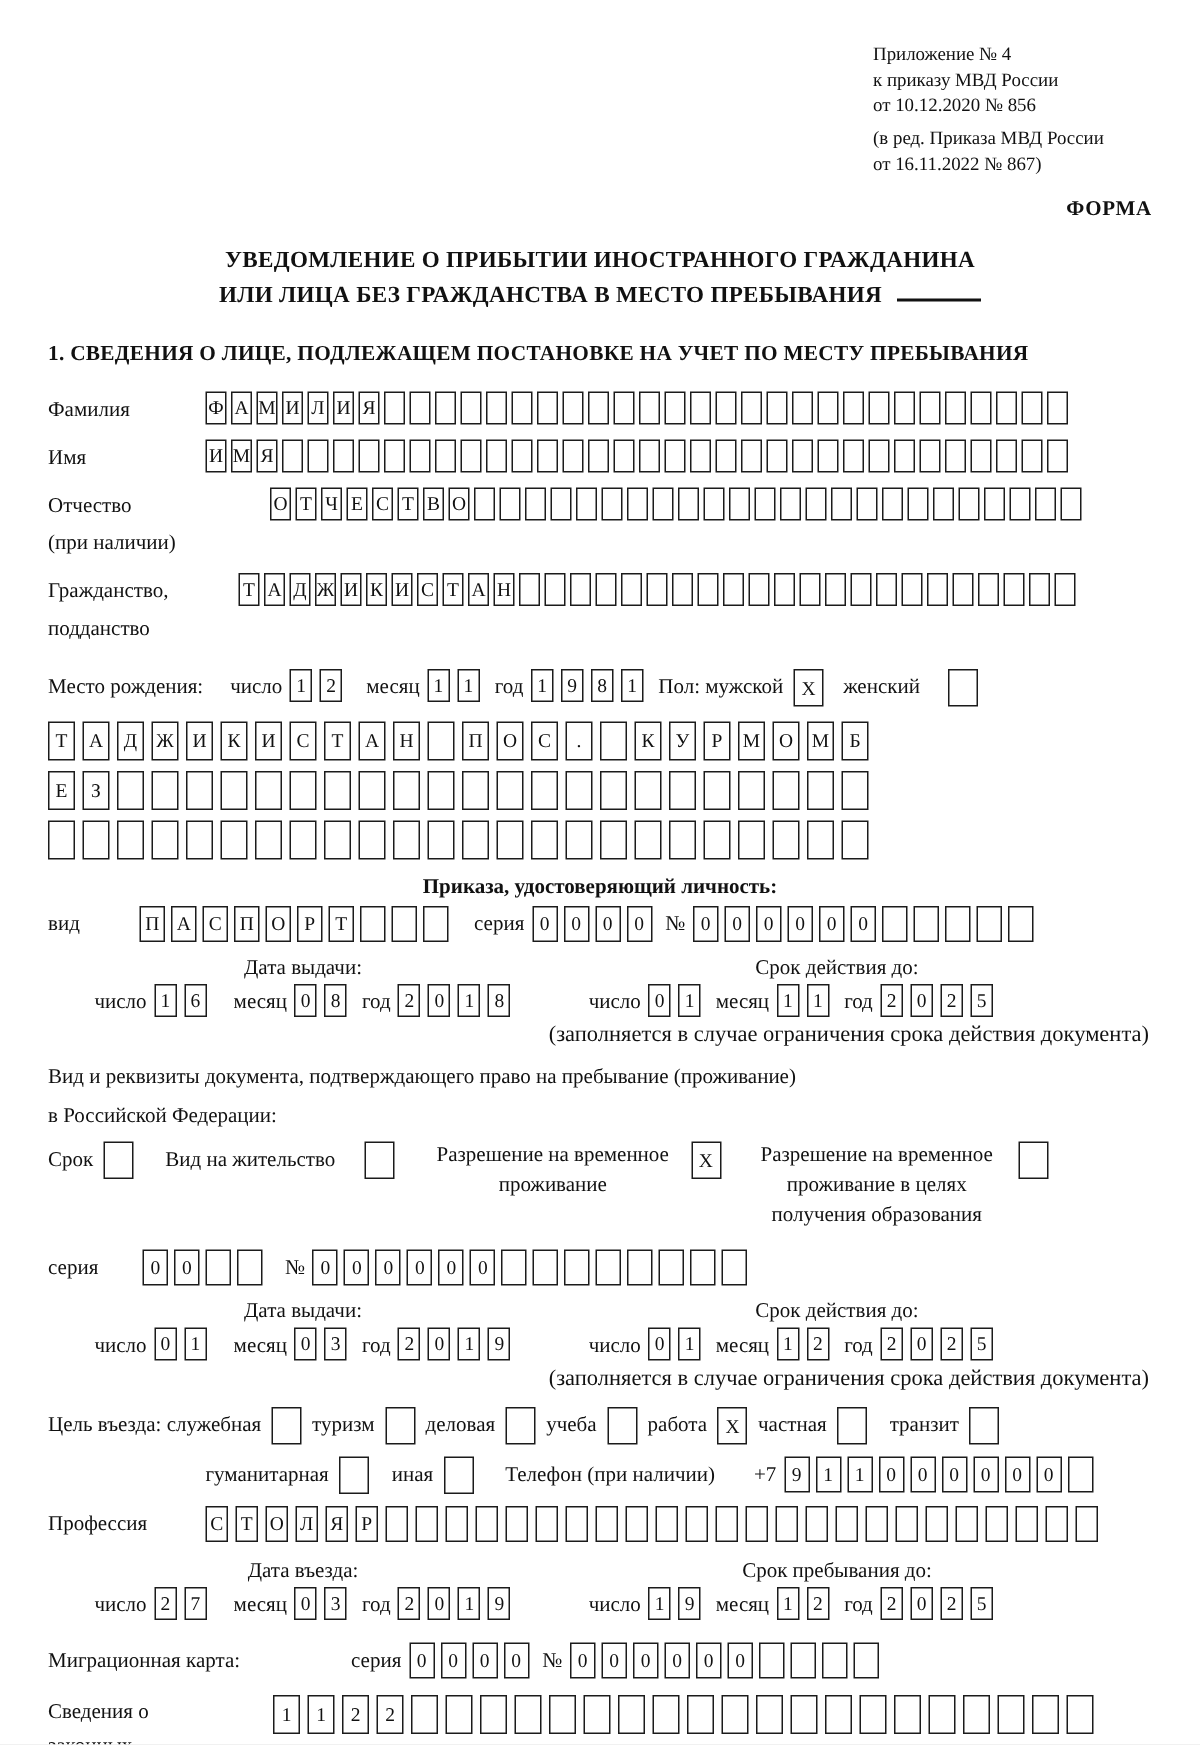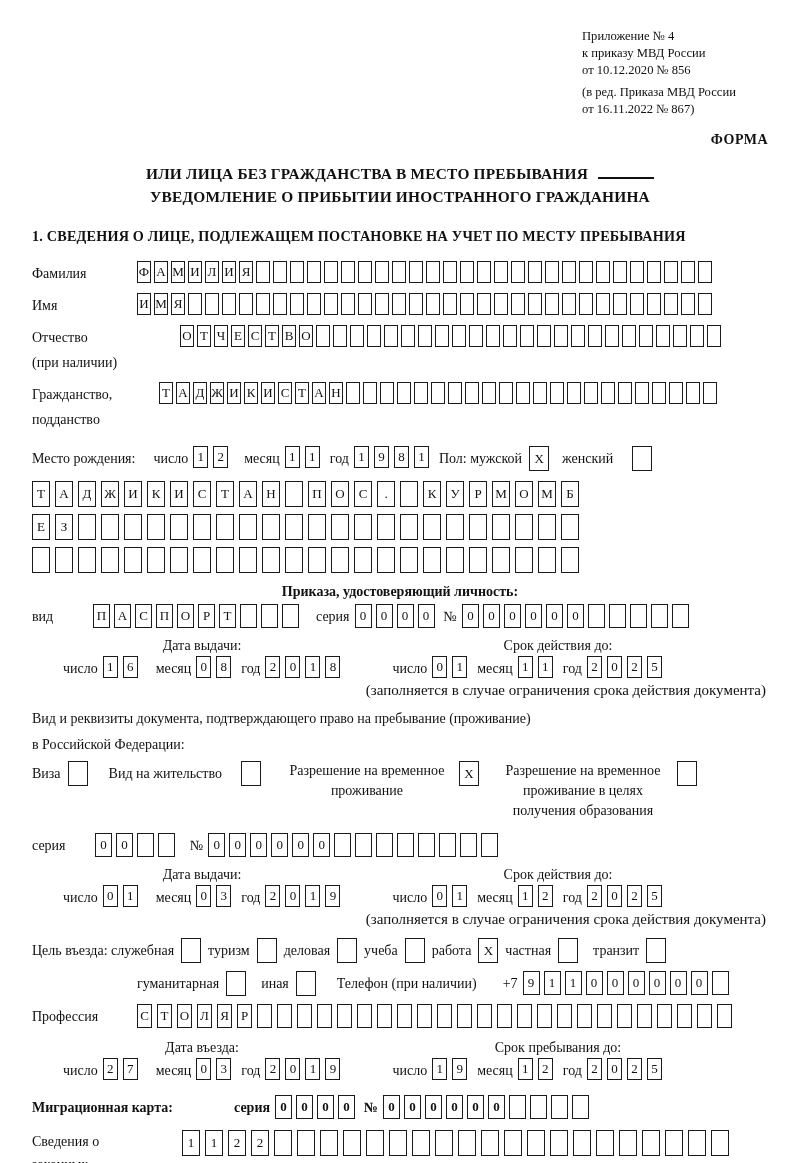--- a/index.html
+++ b/index.html
@@ -37,22 +37,22 @@
   <div class="hdr">
     <div>Приложение № 4</div>
     <div>к приказу МВД России</div>
     <div>от 10.12.2020 № 856</div>
     <div class="hgap"></div>
     <div>(в ред. Приказа МВД России</div>
     <div>от 16.11.2022 № 867)</div>
   </div>
   <div class="forma">ФОРМА</div>
   <div class="title">
+    <div>УВЕДОМЛЕНИЕ О ПРИБЫТИИ ИНОСТРАННОГО ГРАЖДАНИНА</div>
     <div><span>ИЛИ ЛИЦА БЕЗ ГРАЖДАНСТВА В МЕСТО ПРЕБЫВАНИЯ</span><span class="underline"></span></div>
-    <div>УВЕДОМЛЕНИЕ О ПРИБЫТИИ ИНОСТРАННОГО ГРАЖДАНИНА</div>
   </div>
   <div class="sec">1. СВЕДЕНИЯ О ЛИЦЕ, ПОДЛЕЖАЩЕМ ПОСТАНОВКЕ НА УЧЕТ ПО МЕСТУ ПРЕБЫВАНИЯ</div>
   <div id="form-body">
       <div class="line" style="margin-top: 16px;">
         <span class="txt" style="width: 100px;">Фамилия</span>
         <span class="cell" style="width: 12px; margin-right: 3px; height: 20px; line-height: 20px;">Ф</span>
         <span class="cell" style="width: 12px; margin-right: 3px; height: 20px; line-height: 20px;">А</span>
         <span class="cell" style="width: 12px; margin-right: 3px; height: 20px; line-height: 20px;">М</span>
         <span class="cell" style="width: 12px; margin-right: 3px; height: 20px; line-height: 20px;">И</span>
         <span class="cell" style="width: 12px; margin-right: 3px; height: 20px; line-height: 20px;">Л</span>
@@ -360,21 +360,21 @@
         <span class="txt">год</span>
         <span class="cell" style="width: 13px; margin-right: 5px; height: 20px; line-height: 20px;">2</span>
         <span class="cell" style="width: 13px; margin-right: 5px; height: 20px; line-height: 20px;">0</span>
         <span class="cell" style="width: 13px; margin-right: 5px; height: 20px; line-height: 20px;">2</span>
         <span class="cell" style="width: 13px; margin-right: 5px; height: 20px; line-height: 20px;">5</span>
       </div>
       <div class="note nright" style="margin-top: 1px;">(заполняется в случае ограничения срока действия документа)</div>
       <div class="plain" style="margin-top: 10px;">Вид и реквизиты документа, подтверждающего право на пребывание (проживание)</div>
       <div class="plain" style="margin-top: 6px;">в Российской Федерации:</div>
       <div class="line" style="margin-top: 6px;">
-        <span class="txt">Виза</span>
+        <span class="txt">Срок</span>
         <span class="chk"></span>
         <span class="sp" style="width: 14px;"></span>
         <span class="txt">Вид на жительство</span>
         <span class="sp" style="width: 12px;"></span>
         <span class="chk"></span>
         <span class="sp" style="width: 14px;"></span>
         <span class="mlt" style="width: 172px;">Разрешение на временное
 проживание</span>
         <span class="chk">X</span>
         <span class="sp" style="width: 10px;"></span>
@@ -534,21 +534,21 @@
         <span class="cell" style="width: 13px; margin-right: 5px; height: 20px; line-height: 20px;">9</span>
         <span class="txt">месяц</span>
         <span class="cell" style="width: 13px; margin-right: 5px; height: 20px; line-height: 20px;">1</span>
         <span class="cell" style="width: 13px; margin-right: 5px; height: 20px; line-height: 20px;">2</span>
         <span class="txt">год</span>
         <span class="cell" style="width: 13px; margin-right: 5px; height: 20px; line-height: 20px;">2</span>
         <span class="cell" style="width: 13px; margin-right: 5px; height: 20px; line-height: 20px;">0</span>
         <span class="cell" style="width: 13px; margin-right: 5px; height: 20px; line-height: 20px;">2</span>
         <span class="cell" style="width: 13px; margin-right: 5px; height: 20px; line-height: 20px;">5</span>
       </div>
-      <div class="line" style="margin-top: 12px; font-weight: bold;">
+      <div class="line" style="margin-top: 12px;">
         <span class="txt" style="width: 172px;">Миграционная карта:</span>
         <span class="sp" style="width: 20px;"></span>
         <span class="txt">серия</span>
         <span class="cell" style="width: 15px; margin-right: 4px; height: 22px; line-height: 22px;">0</span>
         <span class="cell" style="width: 15px; margin-right: 4px; height: 22px; line-height: 22px;">0</span>
         <span class="cell" style="width: 15px; margin-right: 4px; height: 22px; line-height: 22px;">0</span>
         <span class="cell" style="width: 15px; margin-right: 4px; height: 22px; line-height: 22px;">0</span>
         <span class="txt">№</span>
         <span class="cell" style="width: 15px; margin-right: 4px; height: 22px; line-height: 22px;">0</span>
         <span class="cell" style="width: 15px; margin-right: 4px; height: 22px; line-height: 22px;">0</span>

